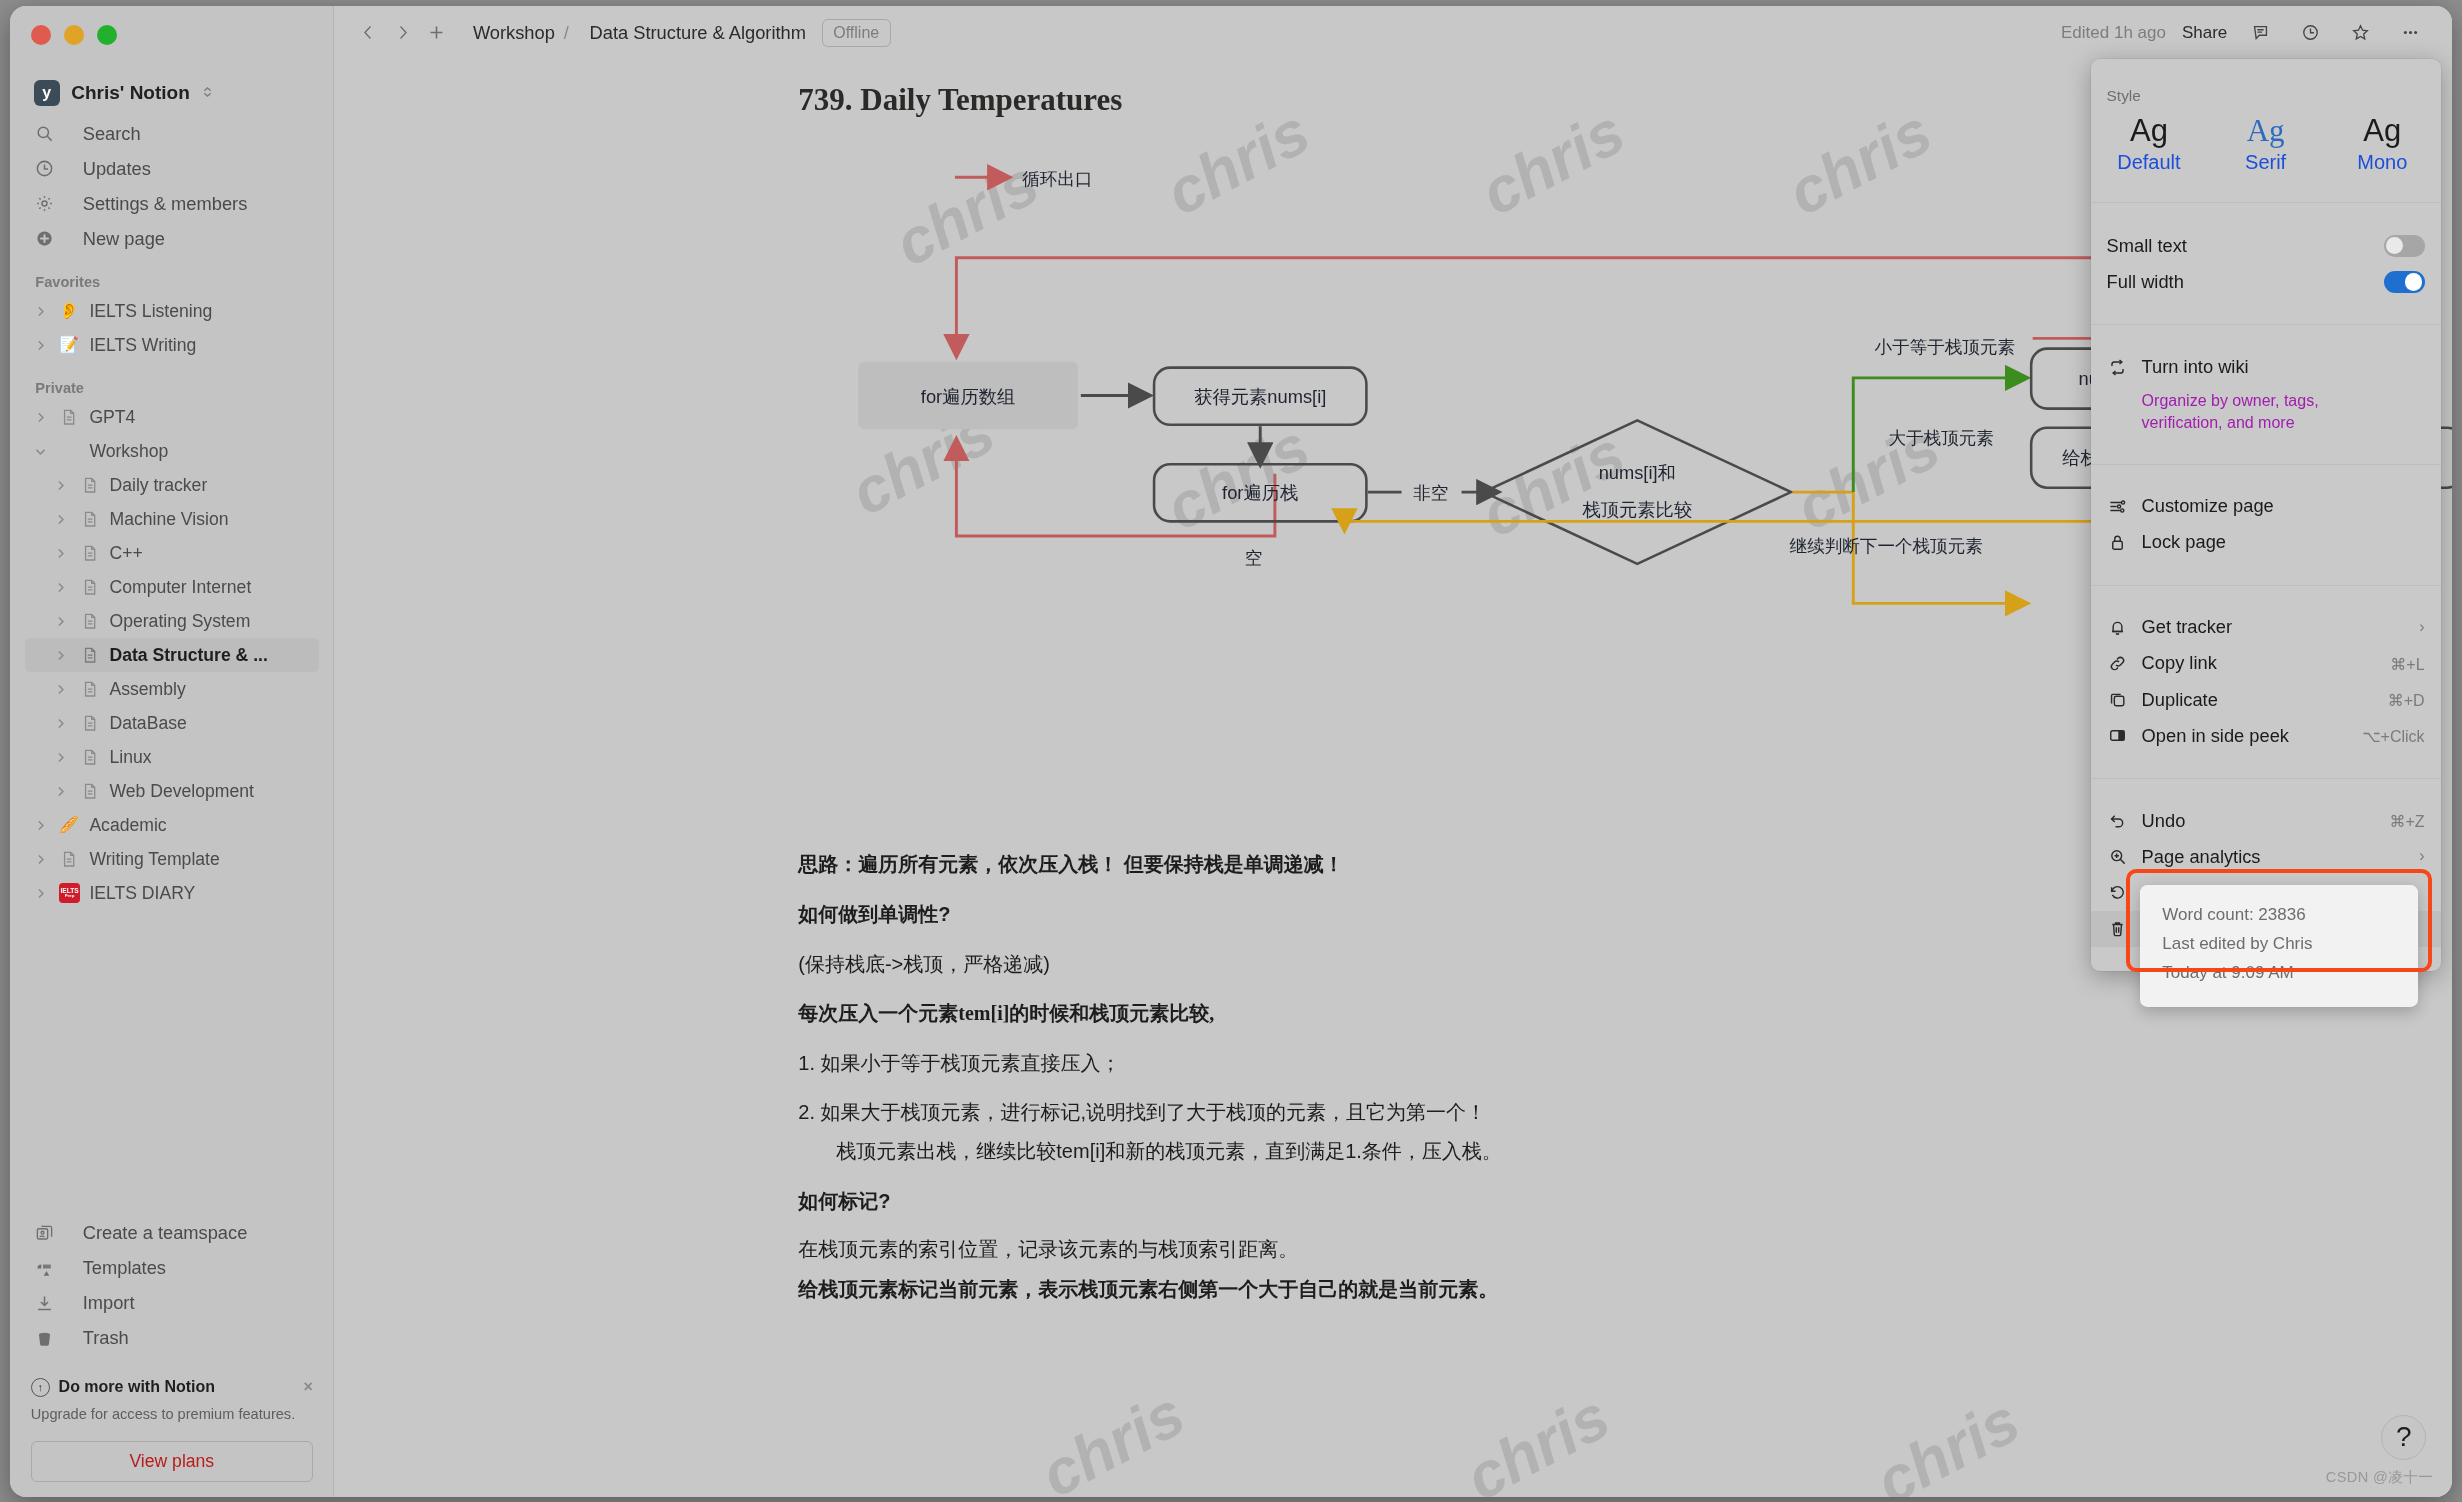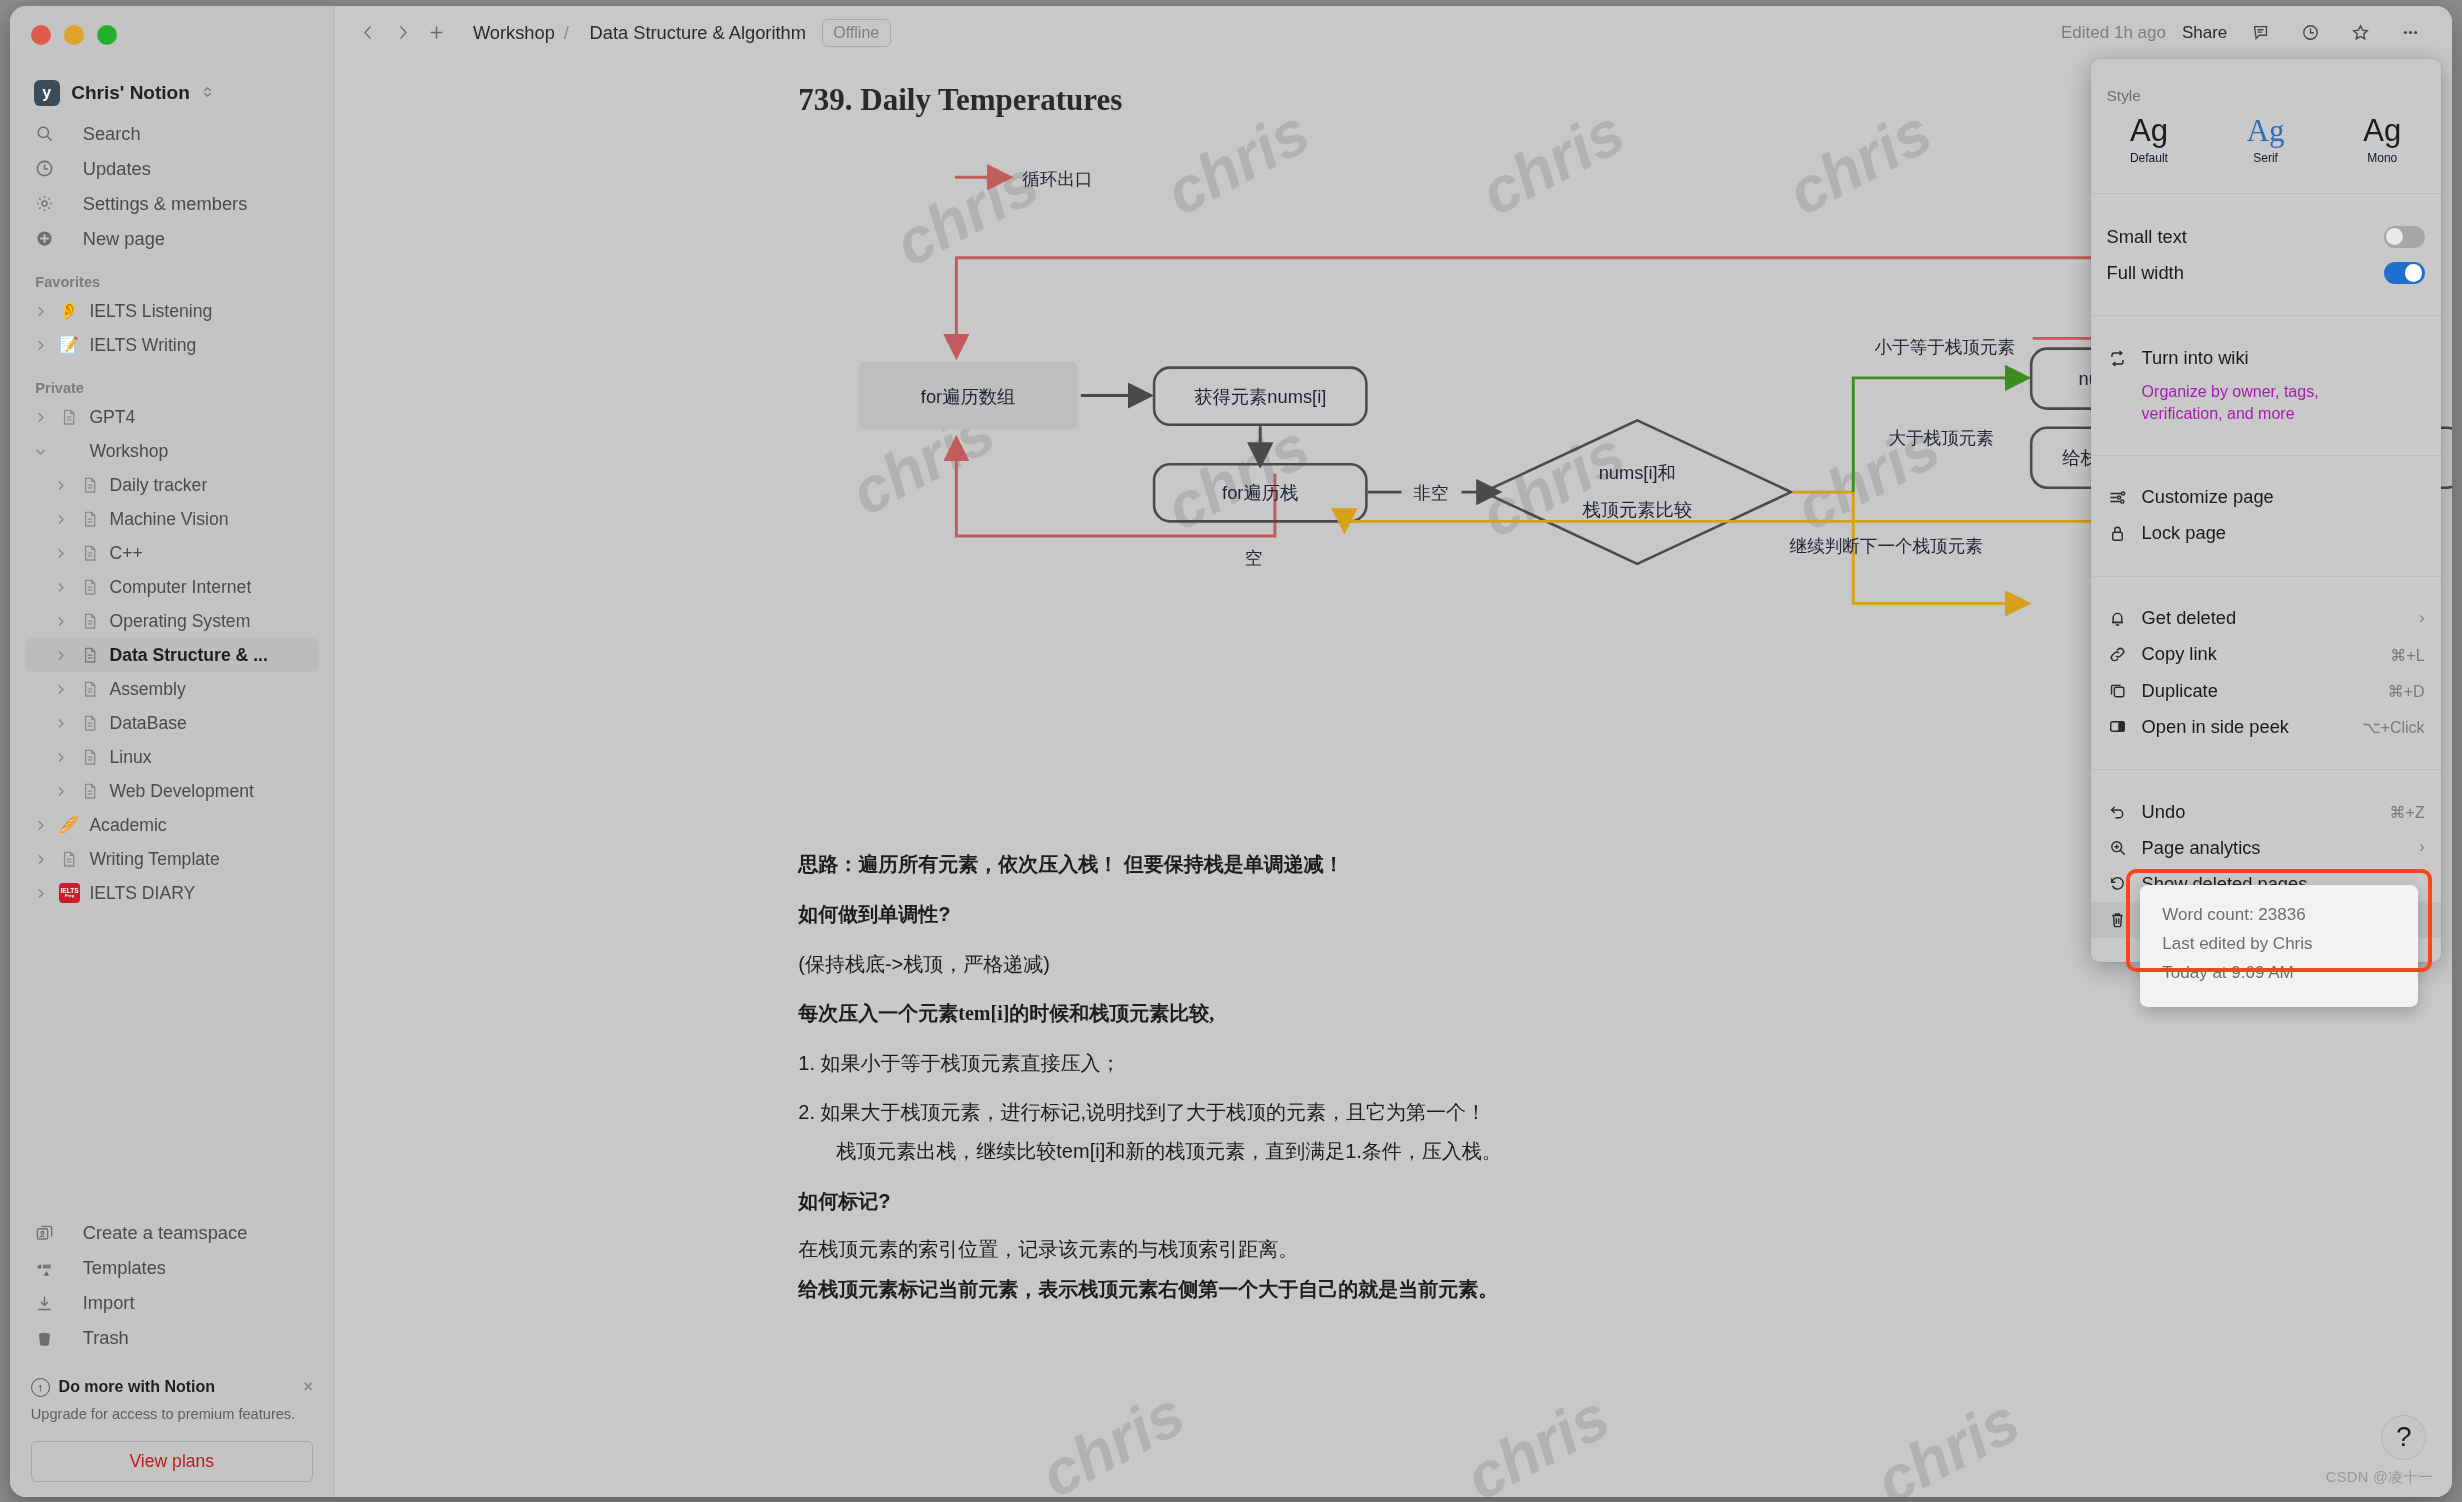--- a/index.html
+++ b/index.html
@@ -143,21 +143,21 @@
     padding:0; overflow:visible; z-index:40;
   }
   .m-sec { padding:24px 0; border-bottom:0.7px solid #bdbdbd; }
   .m-sec:last-child { border-bottom:none; }
   .m-head { font-size:15.4px; color:#6f6f6f; padding:4.4px 16px 7.3px 16px; }
   .styles { display:flex; }
   .style-opt { flex:1; text-align:center; cursor:pointer; padding:2.9px 0 4.4px 0; }
   .style-ag { font-size:31px; line-height:1.05; color:#1b1b1b; }
   .style-ag.serif { font-family:"Liberation Serif", serif; color:#2c6bbd; }
   .style-ag.mono { font-family:"Liberation Sans", sans-serif; }
-  .style-name { font-size:12px; color:#0f172a; margin-top:2.9px; }
+  .style-name { font-size:20px; color:#1d4ed8; margin-top:2.9px; }
 
   .toggle-row { display:flex; align-items:center; padding:7.3px 16px; cursor:pointer; }
   .toggle-row .lbl { font-size:18.3px; color:#1b1b1b; }
   .sw { margin-left:auto; width:41px; height:22px; border-radius:11px; background:#a6a6a6; position:relative; }
   .sw.on { background:#1f6fd0; }
   .sw .knob { position:absolute; top:2.2px; left:2.2px; width:17.6px;height:17.6px;border-radius:50%;background:#e9e9e9; }
   .sw.on .knob { left:21px; background:#fff; }
 
   .m-item { display:flex; align-items:flex-start; padding:6.6px 16px; cursor:pointer; gap:13px; }
   .m-item.hl { background:#bfbfbf; }
@@ -778,21 +778,21 @@
 
       <div class="m-sec">
         <div class="m-item">
           <span class="m-ico">
             <svg viewBox="0 0 24 24" fill="none" stroke="currentColor" stroke-width="1.8">
                 <path d="M6.5 17V11a5.5 5.5 0 0 1 11 0v6z"></path>
                 <path d="M5 17h14"></path>
                 <path d="M10.3 19.5a1.9 1.9 0 0 0 3.4 0"></path>
               </svg>
           </span>
-          <span class="m-lbl">Get deleted</span>
+          <span class="m-lbl">Get tracker</span>
           <span class="m-chev">›</span>
         </div>
         <div class="m-item">
           <span class="m-ico">
             <svg viewBox="0 0 24 24" fill="none" stroke="currentColor" stroke-width="1.8">
                 <path d="M10 14a4 4 0 0 0 5.7 0l2.8-2.8A4 4 0 1 0 12.8 5.5L11.4 7"></path>
                 <path d="M14 10a4 4 0 0 0-5.7 0L5.5 12.8A4 4 0 1 0 11.2 18.5L12.6 17"></path>
               </svg>
           </span>
           <span class="m-lbl">Copy link</span>

